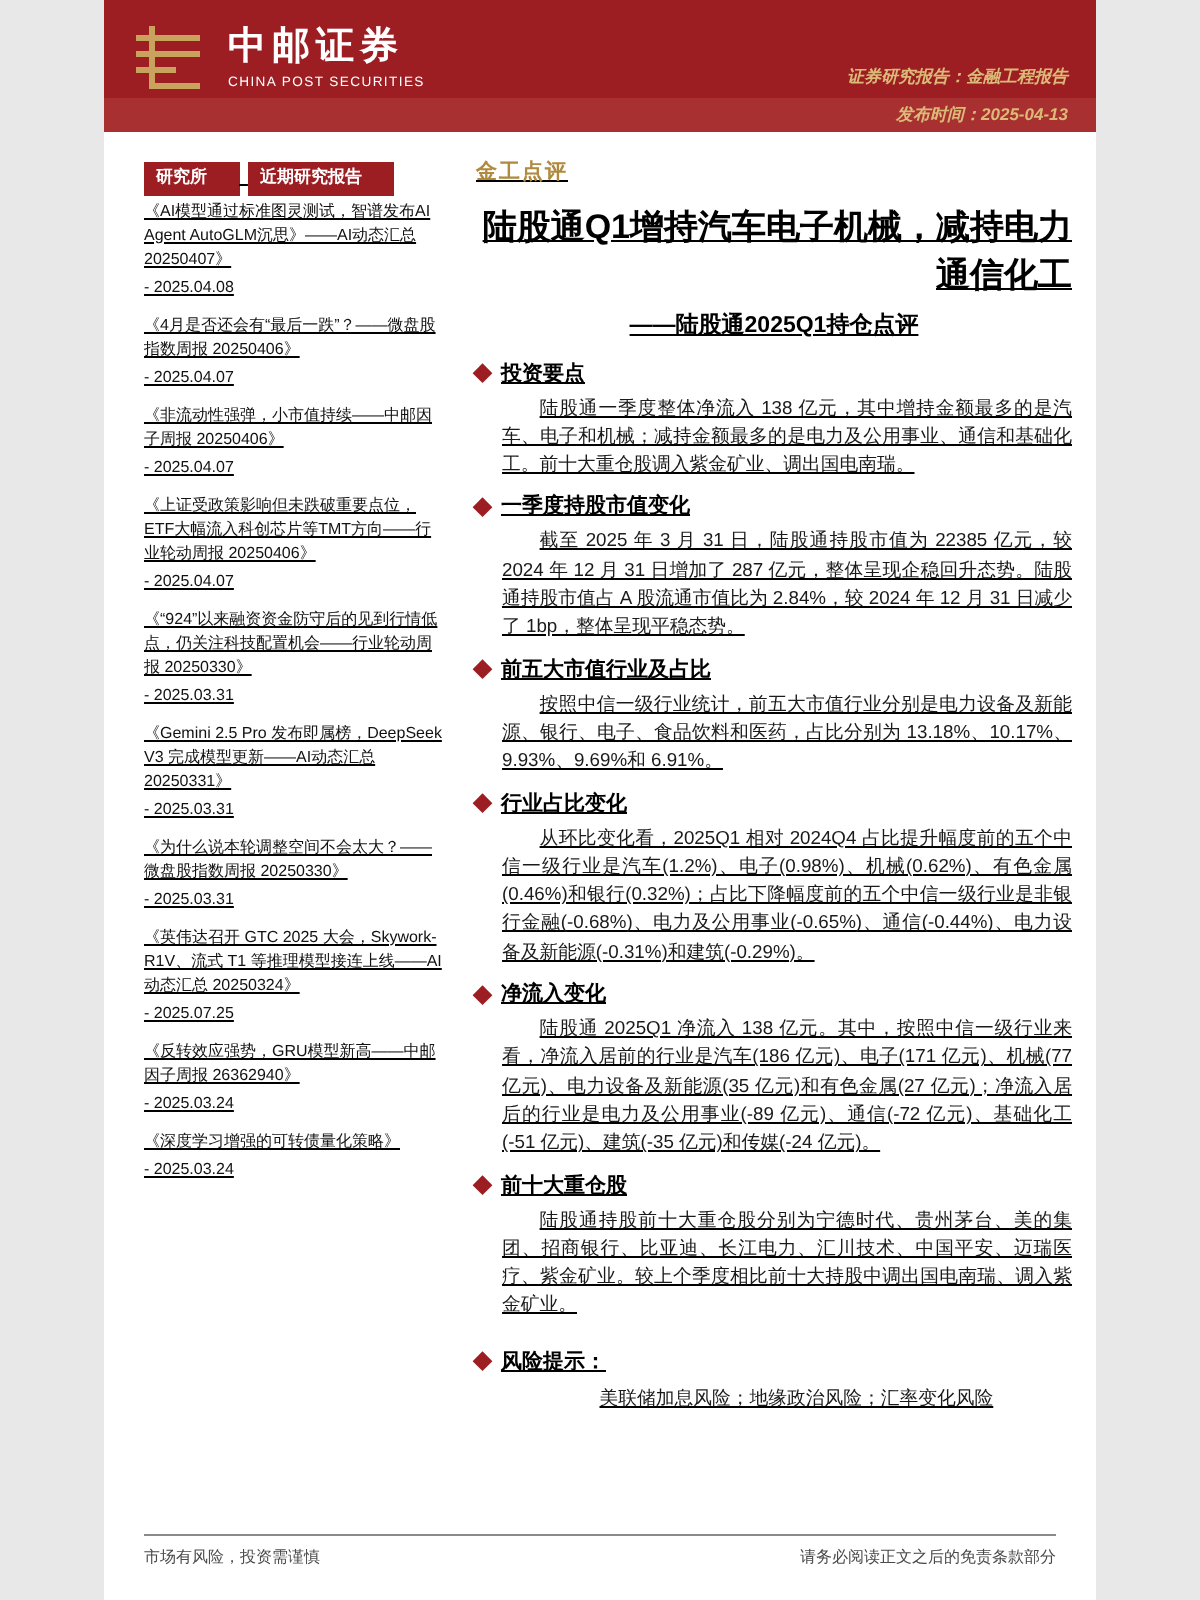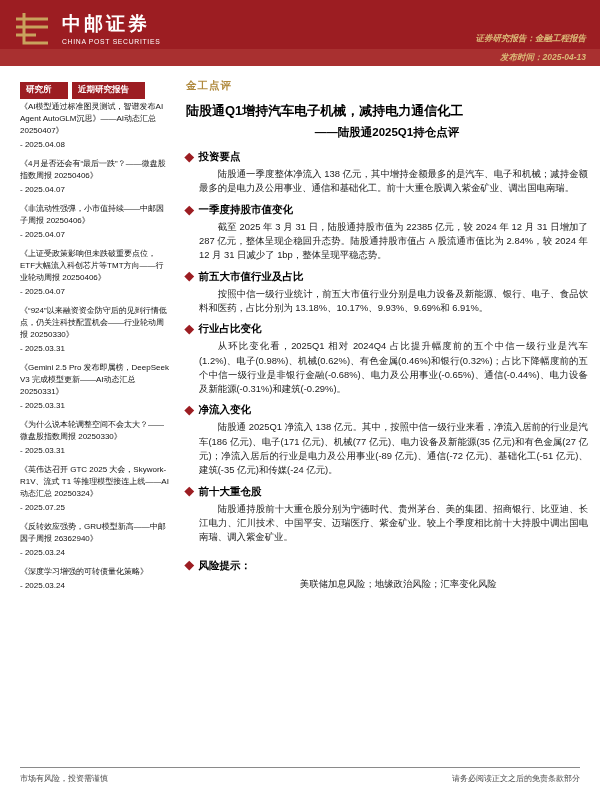--- a/index.html
+++ b/index.html
@@ -1,44 +1,44 @@
 <!DOCTYPE html>
 <html><head>
 <meta charset="utf-8">
 <style>
   * { margin:0; padding:0; box-sizing:border-box; }
   html,body { background:#e8e8e8; }
   body { font-family:"Liberation Sans","DejaVu Sans",sans-serif; }
-  .page { width:600px; height:800px; margin:0 auto; position:relative; background:#ffffff; overflow:hidden; }
+  .page { width:496px; height:800px; margin:0 auto; position:relative; background:#ffffff; overflow:hidden; }
 
   
   .header { position:relative; height:66px; background:#9C1D22; }
   .header-band { position:absolute; left:0; bottom:0; width:100%; height:17px; background:#A93030; }
   .logo { position:absolute; left:10px; top:7px; display:flex; align-items:center; gap:8px; z-index:2; }
   .emblem { width:44px; height:44px; display:block; }
   .brand-cn { color:#ffffff; font-size:19px; font-weight:bold; letter-spacing:3px; line-height:1.2; }
   .brand-en { color:#ffffff; font-size:6.8px; letter-spacing:0.7px; margin-top:2px; }
   .report-type { position:absolute; right:14px; top:33px; color:#DBBA78; font-size:8.5px; font-style:italic; font-weight:bold; z-index:2; }
   .publish-date { text-align:right; padding-right:14px; line-height:17px; color:#DBBA78; font-size:8.5px; font-style:italic; font-weight:bold; }
 
   
-  .content { display:flex; padding:12px 12px 0 20px; height:692px; overflow:hidden; }
+  .content { display:flex; padding:12px 12px 0 20px; height:692px; overflow:hidden;text-decoration:underline; }
   .sidebar { width:150px; flex-shrink:0; margin-right:16px; }
   .main { flex:1; padding-top:1px; }
 
   
   .red-label { display:inline-block; background:#9C1D22; color:#ffffff; font-size:8.5px; font-weight:bold; padding:2.5px 16px 2.5px 6px; margin-bottom:2px; }
   .analyst { margin:8px 0 11px; font-size:8.3px; line-height:1.95; color:#111111; }
   .analyst-name { font-weight:bold; }
   .report-item { margin-bottom:7px; font-size:8px; line-height:1.5; color:#111111; }
   .report-date { margin-top:2px; }
 
   
   .column-label { color:#B08A3E; font-size:10.5px; font-weight:bold; margin-bottom:9px; letter-spacing:1px; }
-  .title { font-size:13px; font-weight:bold; text-align:left; color:#000000; line-height:1.4; margin-bottom:5px; }
+  .title { font-size:17px; font-weight:bold; text-align:right; color:#000000; line-height:1.4; margin-bottom:5px; }
   .subtitle { font-size:11.5px; font-weight:bold; text-align:center; color:#000000; margin-bottom:10px; }
   .section-heading { display:flex; align-items:center; gap:6px; font-size:10.5px; font-weight:bold; color:#000000; margin:7px 0 3px; }
   .diamond { width:6.5px; height:6.5px; background:#9C1D22; transform:rotate(45deg); flex:none; }
   .section-body { font-size:9.4px; line-height:1.52; text-align:justify; text-indent:2em; color:#1a1a1a; margin:0 0 3px 13px; }
   .risk { margin-top:14px;text-align:center; }
   .risk-body { font-size:9.4px; line-height:1.6; margin-left:13px; text-indent:1em; color:#1a1a1a; }
 
   
   .footer { position:absolute; left:20px; right:20px; bottom:16px; border-top:1px solid #8a8a8a; padding-top:5px; display:flex; justify-content:space-between; font-size:8px; color:#4a4a4a;gap:43px; }
 </style>

